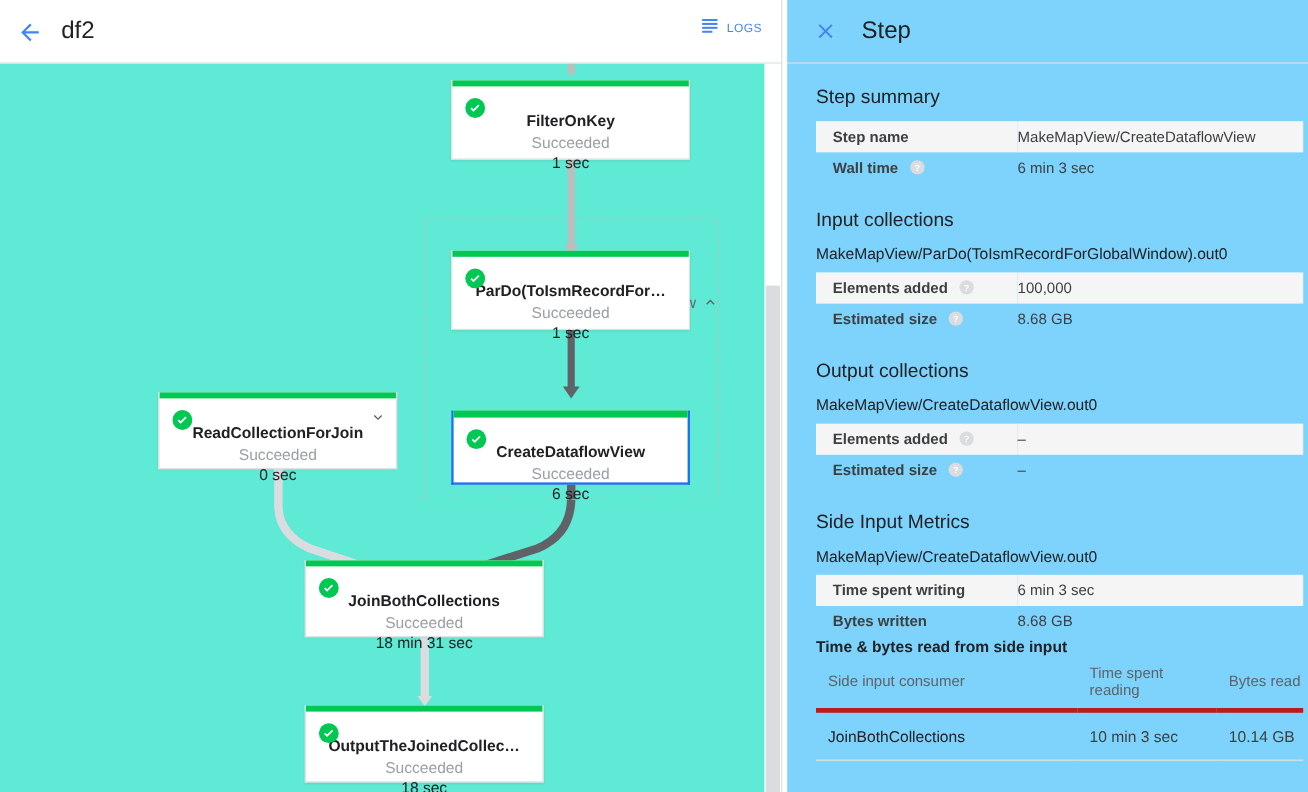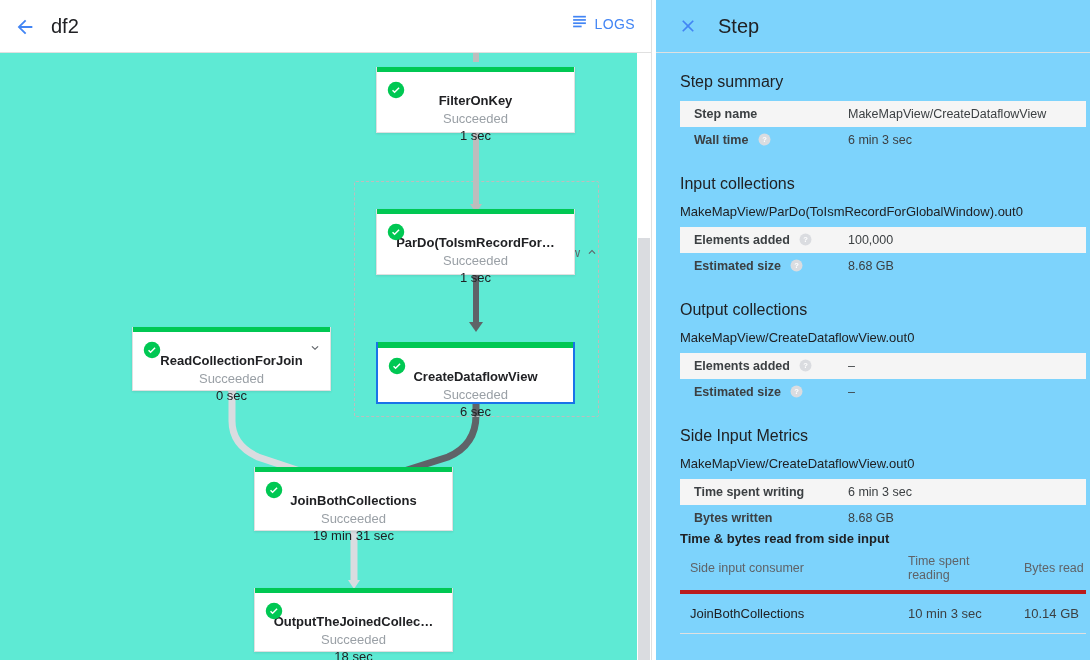--- a/index.html
+++ b/index.html
@@ -33,21 +33,21 @@
   #job-title {
     position: absolute; left: 51px; top: 12px;
     font-size: 20px; color: #202124; line-height: 28px;
     white-space: nowrap;
   }
   #logs-button {
     position: absolute; right: 16px; top: 13px;
     display: flex; align-items: center; gap: 6px;
     color: #4285f4; cursor: pointer;
   }
-  #logs-label { font-size: 14px; font-weight: 500; letter-spacing: .4px; }
+  #logs-label { font-size: 10px; font-weight: 500; letter-spacing: .4px; }
 
   
   #graph-canvas {
     position: absolute; left: 0; top: 53px;
     width: 651px; height: 607px;
     overflow: hidden;
   }
   #graph-svg { position: absolute; left: 0; top: 0; }
 
   
@@ -314,21 +314,21 @@
         <div class="node-bar"></div>
         <div class="node-body">
           <span class="node-check">
             <svg width="18" height="18" viewBox="0 0 24 24">
                 <circle cx="12" cy="12" r="11" fill="#00c853"></circle>
                 <path fill="#fff" d="M10.1 16.3l-3.4-3.4 1.4-1.4 2 2 5.3-5.3 1.4 1.4z"></path>
               </svg>
           </span>
           <div class="node-title">JoinBothCollections</div>
           <div class="node-status">Succeeded</div>
-          <div class="node-time">19 min 31 sec</div>
+          <div class="node-time">18 min 31 sec</div>
         </div>
       </div>
 
       <div class="node" style="left:254px; top:535px; width:199px; height:64px;">
         <div class="node-bar"></div>
         <div class="node-body">
           <span class="node-check">
             <svg width="18" height="18" viewBox="0 0 24 24">
                 <circle cx="12" cy="12" r="11" fill="#00c853"></circle>
                 <path fill="#fff" d="M10.1 16.3l-3.4-3.4 1.4-1.4 2 2 5.3-5.3 1.4 1.4z"></path>

